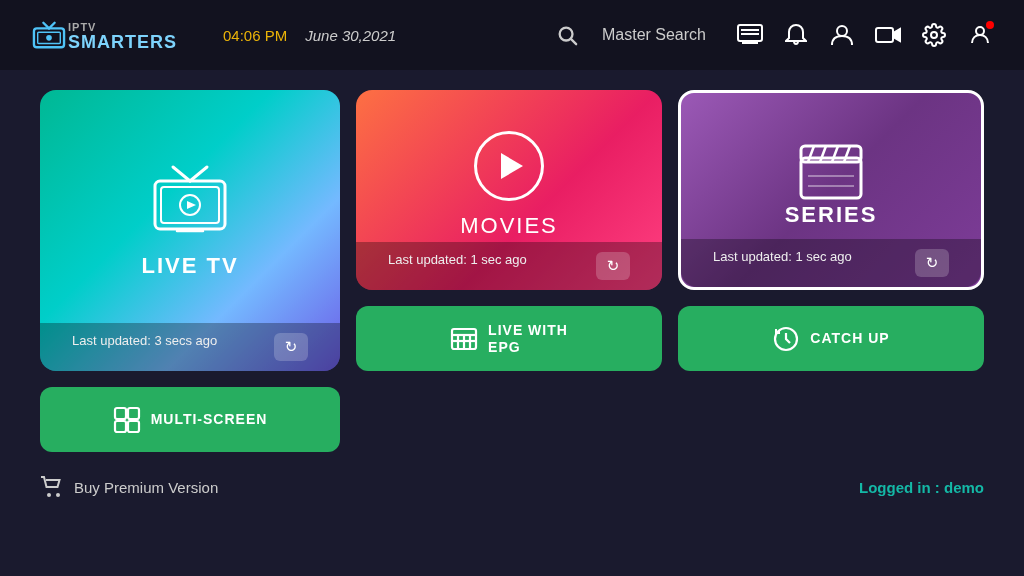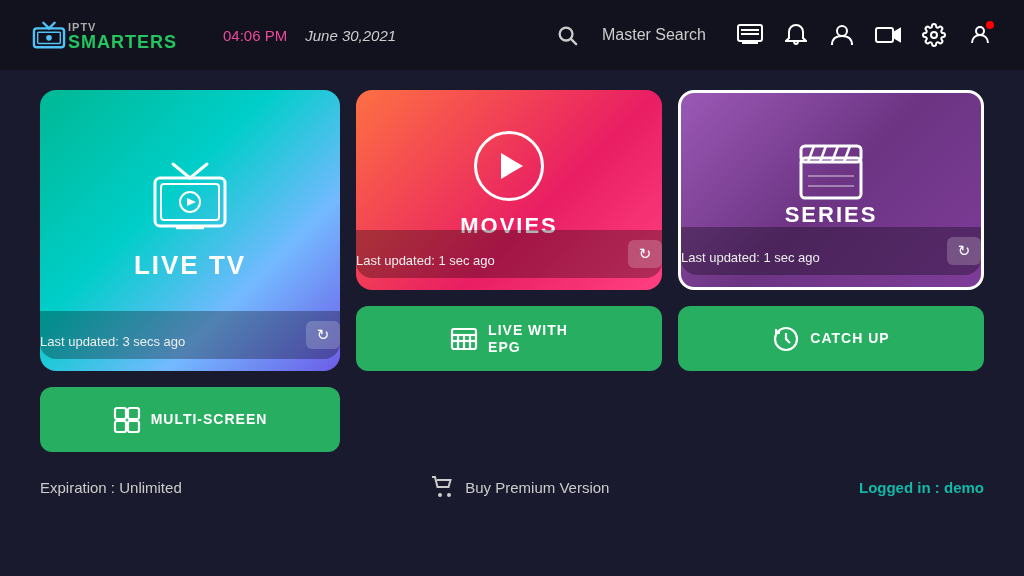--- a/index.html
+++ b/index.html
@@ -37,26 +37,26 @@
     }
     .logo-iptv {
       font-size: 11px;
       color: #aaa;
       font-weight: bold;
       letter-spacing: 1px;
     }
     .logo-smarters {
       font-size: 18px;
       font-weight: bold;
-      color: #22c55e;
+      color: #7dd3fc;
       letter-spacing: 1px;
     }
     .header-time {
       font-size: 15px;
-      color: #ec4899;
+      color: #eab308;
       margin-right: 18px;
     }
     .header-date {
       font-size: 15px;
       color: #ccc;
       margin-right: auto;
       font-style: italic;
     }
     .search-bar {
       display: flex;
@@ -115,33 +115,33 @@
       display: flex;
       flex-direction: column;
       align-items: center;
       justify-content: center;
       padding: 30px 20px 20px 20px;
       position: relative;
       min-height: 280px;
       cursor: pointer;
     }
     .live-tv-label {
-      font-size: 26px;
+      font-size: 22px;
       font-weight: bold;
       letter-spacing: 2px;
       margin-bottom: 30px;
     }
     .update-bar {
       position: absolute;
-      bottom: 12px; left: 0; right: 0;
+      bottom: 0; left: 0; right: 0;
       background: rgba(0,0,0,0.3);
       border-radius: 0 0 16px 16px;
-      padding: 10px 0;
-      display: flex;
-      align-items: flex-end;
+      padding: 10px 32px;
+      display: flex;
+      align-items: flex-start;
       justify-content: space-between;
       font-size: 13px;
       color: #eee;
     }
     .refresh-btn {
       background: rgba(255,255,255,0.2);
       border: none;
       border-radius: 6px;
       color: #fff;
       width: 34px;
@@ -178,21 +178,21 @@
     }
     .movies-play-icon::after {
       content: '';
       border-left: 22px solid #fff;
       border-top: 13px solid transparent;
       border-bottom: 13px solid transparent;
       margin-left: 5px;
     }
     .movies-label {
       font-size: 22px;
-      font-weight: bold;
+      font-weight: normal;
       letter-spacing: 2px;
       margin-bottom: 30px;
     }
 
     
     .series-card {
       background: linear-gradient(135deg, #9b59b6 0%, #6c3483 50%, #7d3c98 100%);
       border-radius: 16px;
       border: 3px solid #fff;
       display: flex;
@@ -434,21 +434,20 @@
       <rect x="15" y="2" width="11" height="11" rx="2"></rect>
       <rect x="2" y="15" width="11" height="11" rx="2"></rect>
       <rect x="15" y="15" width="11" height="11" rx="2"></rect>
     </svg>
     <span class="btn-text">MULTI-SCREEN</span>
   </div>
 
 </div>
 
 <div class="footer">
-  <span class="footer-expiry">Expiration : Unlimited</span>
   <div class="footer-buy">
     <svg width="24" height="22" viewBox="0 0 24 22" fill="none" stroke="#ccc" stroke-width="2">
       <path d="M1 1h3l2.5 10h11l2-7H6"></path>
       <circle cx="9" cy="19" r="2" fill="#ccc" stroke="none"></circle>
       <circle cx="18" cy="19" r="2" fill="#ccc" stroke="none"></circle>
     </svg>
     <span>Buy Premium Version</span>
   </div>
   <div class="footer-logged">
     <span>Logged in :</span>

